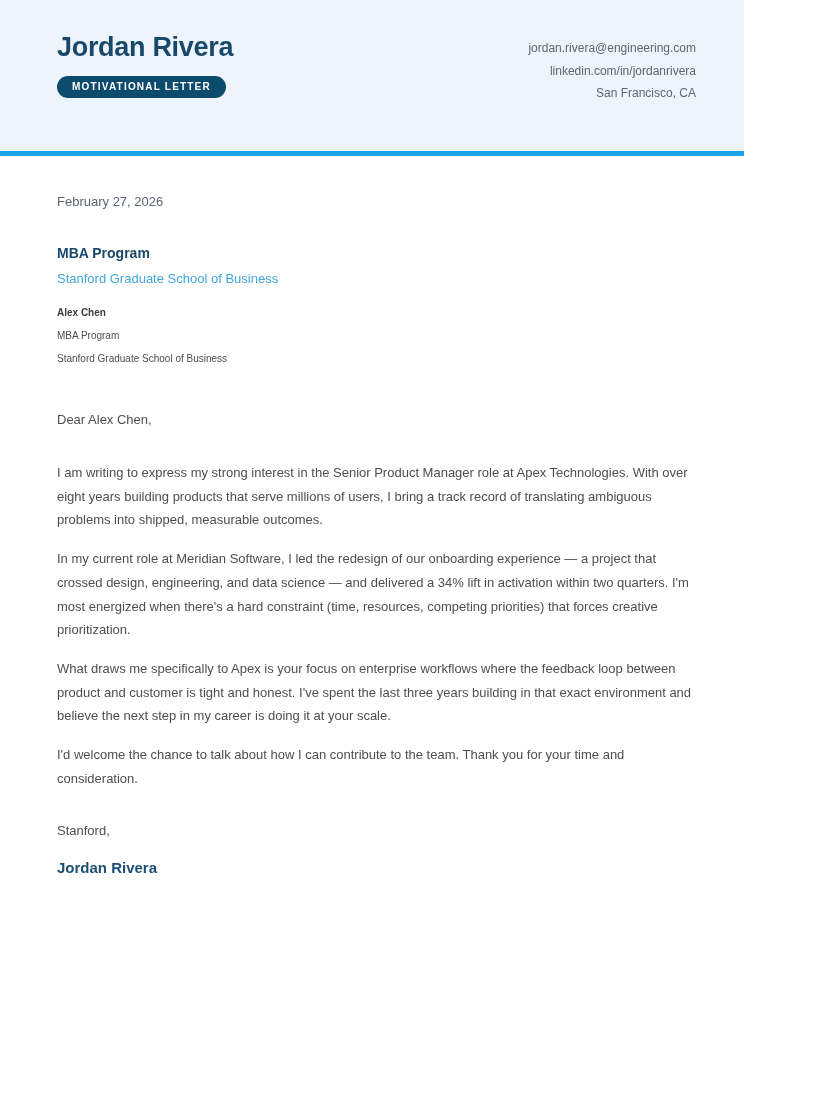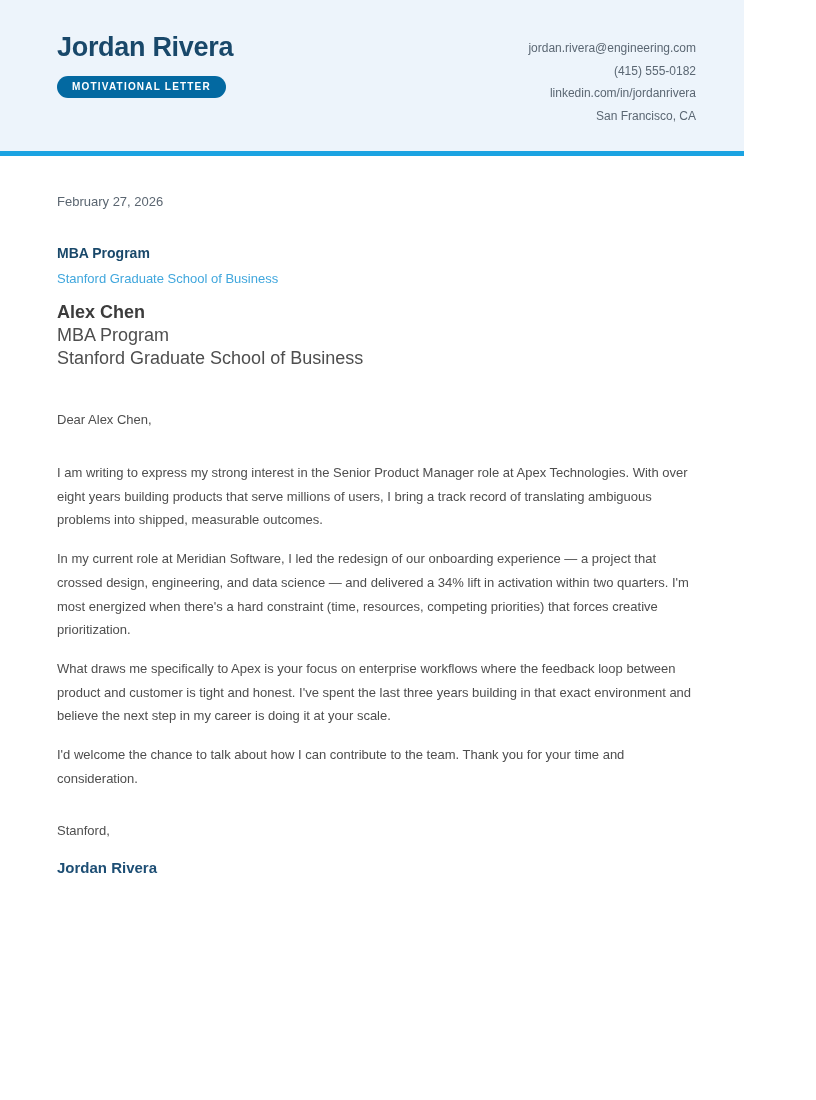--- a/index.html
+++ b/index.html
@@ -27,21 +27,21 @@
   .candidate-name {
     font-size: 27px;
     font-weight: bold;
     color: #19486a;
     letter-spacing: -0.3px;
     line-height: 1.1;
   }
   .badge {
     display: inline-block;
     margin-top: 13px;
-    background: #0369a1;
+    background: #0c4a6e;
     color: #ffffff;
     font-size: 10px;
     font-weight: bold;
     letter-spacing: 1.2px;
     text-transform: uppercase;
     line-height: 22px;
     height: 22px;
     padding: 0 15px;
     border-radius: 11px;
   }
@@ -71,21 +71,21 @@
   }
   .recipient-school-link {
     display: inline-block;
     margin-top: 9px;
     font-size: 13px;
     color: #41a7dd;
     line-height: 15px;
     text-decoration: none;
     cursor: pointer;
   }
-  .recipient-person { margin-top: 14px; font-size: 18px; line-height: 23px; color: #4e4e4e; }
+  .recipient-person { margin-top: 14px; font-size: 10px; line-height: 23px; color: #4e4e4e; }
   .recipient-name { font-weight: bold; color: #3c3c3c; }
 
   .salutation {
     margin-top: 42px;
     font-size: 13px;
     line-height: 16px;
     color: #4e4e4e;
   }
   .para {
     margin-top: 33px;
@@ -114,21 +114,20 @@
 
 <div class="page">
 
   <header class="header">
     <div class="header-left">
       <h1 class="candidate-name">Jordan Rivera</h1>
       <span class="badge">MOTIVATIONAL LETTER</span>
     </div>
     <div class="contact">
       <div>jordan.rivera@engineering.com</div>
-      <div>(415) 555-0182</div>
       <div>linkedin.com/in/jordanrivera</div>
       <div>San Francisco, CA</div>
     </div>
   </header>
 
   <main class="letter">
 
     <div class="date">February 27, 2026</div>
 
     <div class="recipient-block">

